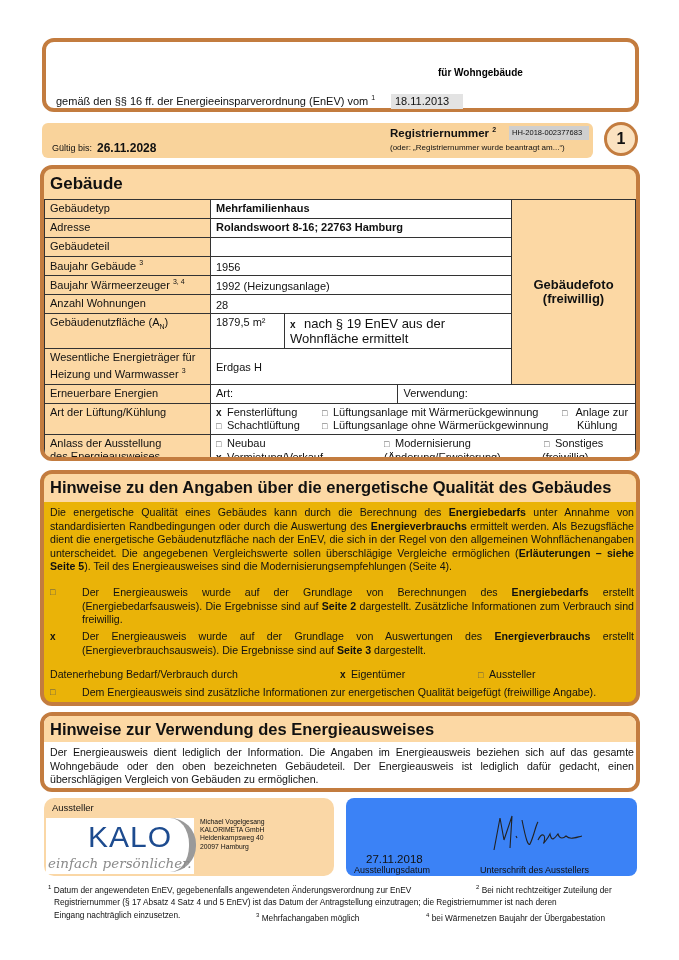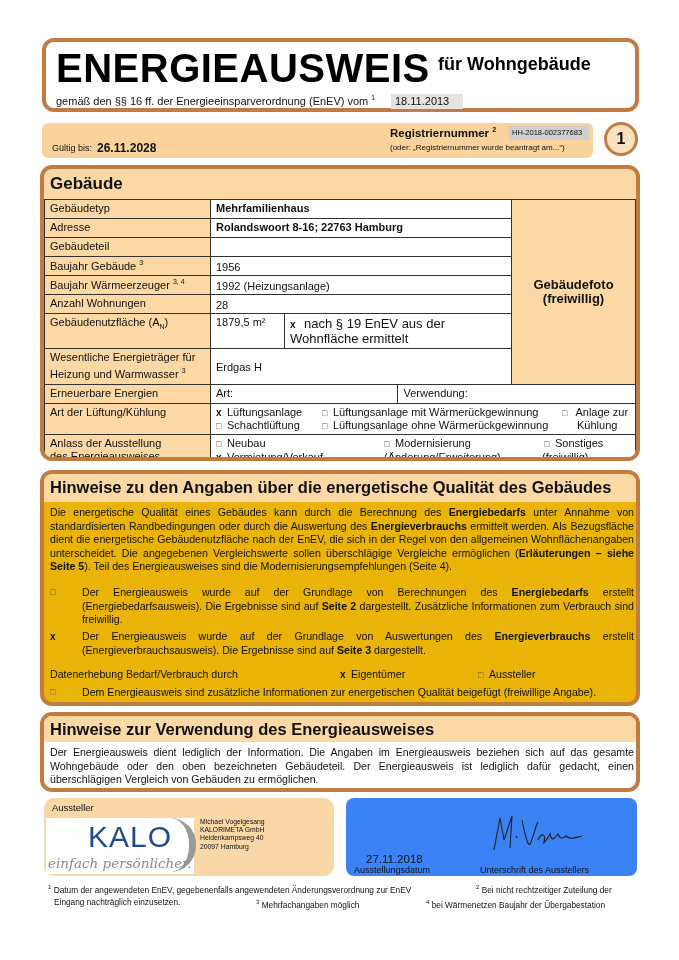--- a/index.html
+++ b/index.html
@@ -4,21 +4,21 @@
 <style>
   * { box-sizing: border-box; margin: 0; padding: 0; }
   html, body { width: 679px; height: 960px; background: #ffffff; overflow: hidden; }
   body { font-family: "Liberation Sans", sans-serif; color: #111; position: relative; }
 
   .abs { position: absolute; }
 
   
   .title-box { left: 42px; top: 38px; width: 597px; height: 74px; border: 4px solid #c37c3f; border-radius: 12px; background: #fff; }
   .title-main { left: 10px; top: 4px; font-size: 40px; font-weight: bold; letter-spacing: 0.5px; color: #000; }
-  .title-sub { left: 392px; top: 12px; font-size: 18px; font-weight: bold; color: #000; }
+  .title-sub { left: 392px; top: 25px; font-size: 10px; font-weight: bold; color: #000; }
   .title-law { left: 10px; top: 52px; font-size: 11px; color: #111; }
   .title-law sup, .sup { font-size: 7px; vertical-align: super; }
   .date-field { left: 345px; top: 52px; width: 72px; height: 15px; background: #e3e3e3; font-size: 11px; padding-left: 4px; line-height: 15px; }
 
   
   .reg-strip { left: 42px; top: 123px; width: 551px; height: 35px; background: #f9d39b; border-radius: 6px; }
   .valid-label { left: 10px; top: 20px; font-size: 9px; }
   .valid-date { left: 55px; top: 18px; font-size: 12px; font-weight: bold; }
   .reg-label { left: 348px; top: 3px; font-size: 11.5px; font-weight: bold; }
   .reg-value { left: 467px; top: 3px; width: 80px; height: 14px; background: #cfcfcf; font-size: 7.5px; line-height: 14px; padding-left: 3px; }
@@ -69,21 +69,20 @@
   .signature { left: 140px; top: 12px; width: 100px; height: 46px; }
 
   
   .foot { left: 48px; top: 881px; width: 590px; font-size: 8.3px; line-height: 12.5px; color: #111; }
   .foot sup { font-size: 6px; }
 </style>
 </head>
 <body>
 
 <div class="abs title-box">
-  <div class="abs title-main">ENERGIEAUSWEIS</div>
   <div class="abs title-sub">für Wohngebäude</div>
   <div class="abs title-law">
     <span>gemäß den §§ 16 ff. der Energieeinsparverordnung (EnEV) vom</span>
     <sup>1</sup>
   </div>
   <div class="abs date-field">18.11.2013</div>
 </div>
 
 <div class="abs reg-strip">
   <div class="abs valid-label">Gültig bis:</div>
@@ -148,21 +147,21 @@
       <td class="lbl">Erneuerbare Energien</td>
       <td class="val" colspan="2">Art:</td>
       <td class="val" colspan="2" style="width:205px">Verwendung:</td>
     </tr>
     <tr>
       <td class="lbl" style="height:30px">Art der Lüftung/Kühlung</td>
       <td class="val" colspan="4" style="line-height:12px">
         <table class="inner">
           <tbody>
                 <tr>
-            <td style="width:106px"><span class="cbx">x</span><span>Lüftungsanlage</span></td>
+            <td style="width:106px"><span class="cbx">x</span><span>Fensterlüftung</span></td>
             <td style="width:240px"><span class="cb">□</span><span>Lüftungsanlage mit Wärmerückgewinnung</span></td>
             <td><span class="cb">□</span> <span>Anlage zur</span></td>
           </tr>
           <tr>
             <td><span class="cb">□</span><span>Schachtlüftung</span></td>
             <td><span class="cb">□</span><span>Lüftungsanlage ohne Wärmerückgewinnung</span></td>
             <td style="padding-left:15px">Kühlung</td>
           </tr>
         </tbody>
             </table>
@@ -257,18 +256,19 @@
     <path d="M8 40 L14 8 L18 30 L26 6 L24 38 M30 26 L31 28 M36 10 C40 30 42 36 44 34 C48 26 50 14 52 12 M52 30 C56 22 60 24 58 32 C56 36 62 28 64 24 C66 34 70 26 72 24 C74 30 78 28 80 26 C84 30 88 28 96 26" fill="none" stroke="#222" stroke-width="1.1"></path>
   </svg>
   <div class="abs sig-label">Unterschrift des Ausstellers</div>
 </div>
 
 <div class="abs foot">
   <div>
     <sup>1</sup> <span>Datum der angewendeten EnEV, gegebenenfalls angewendeten Änderungsverordnung zur EnEV</span>
     <span style="position:absolute; left:428px"><sup>2</sup> <span>Bei nicht rechtzeitiger Zuteilung der</span></span>
   </div>
+  <div style="padding-left:6px">Registriernummer (§ 17 Absatz 4 Satz 4 und 5 EnEV) ist das Datum der Antragstellung einzutragen; die Registriernummer ist nach deren</div>
   <div style="padding-left:6px; position:relative">
     <span>Eingang nachträglich einzusetzen.</span>
     <span style="position:absolute; left:208px"><sup>3</sup> <span>Mehrfachangaben möglich</span></span>
     <span style="position:absolute; left:378px"><sup>4</sup> <span>bei Wärmenetzen Baujahr der Übergabestation</span></span>
   </div>
 </div>
 
 </body></html>

